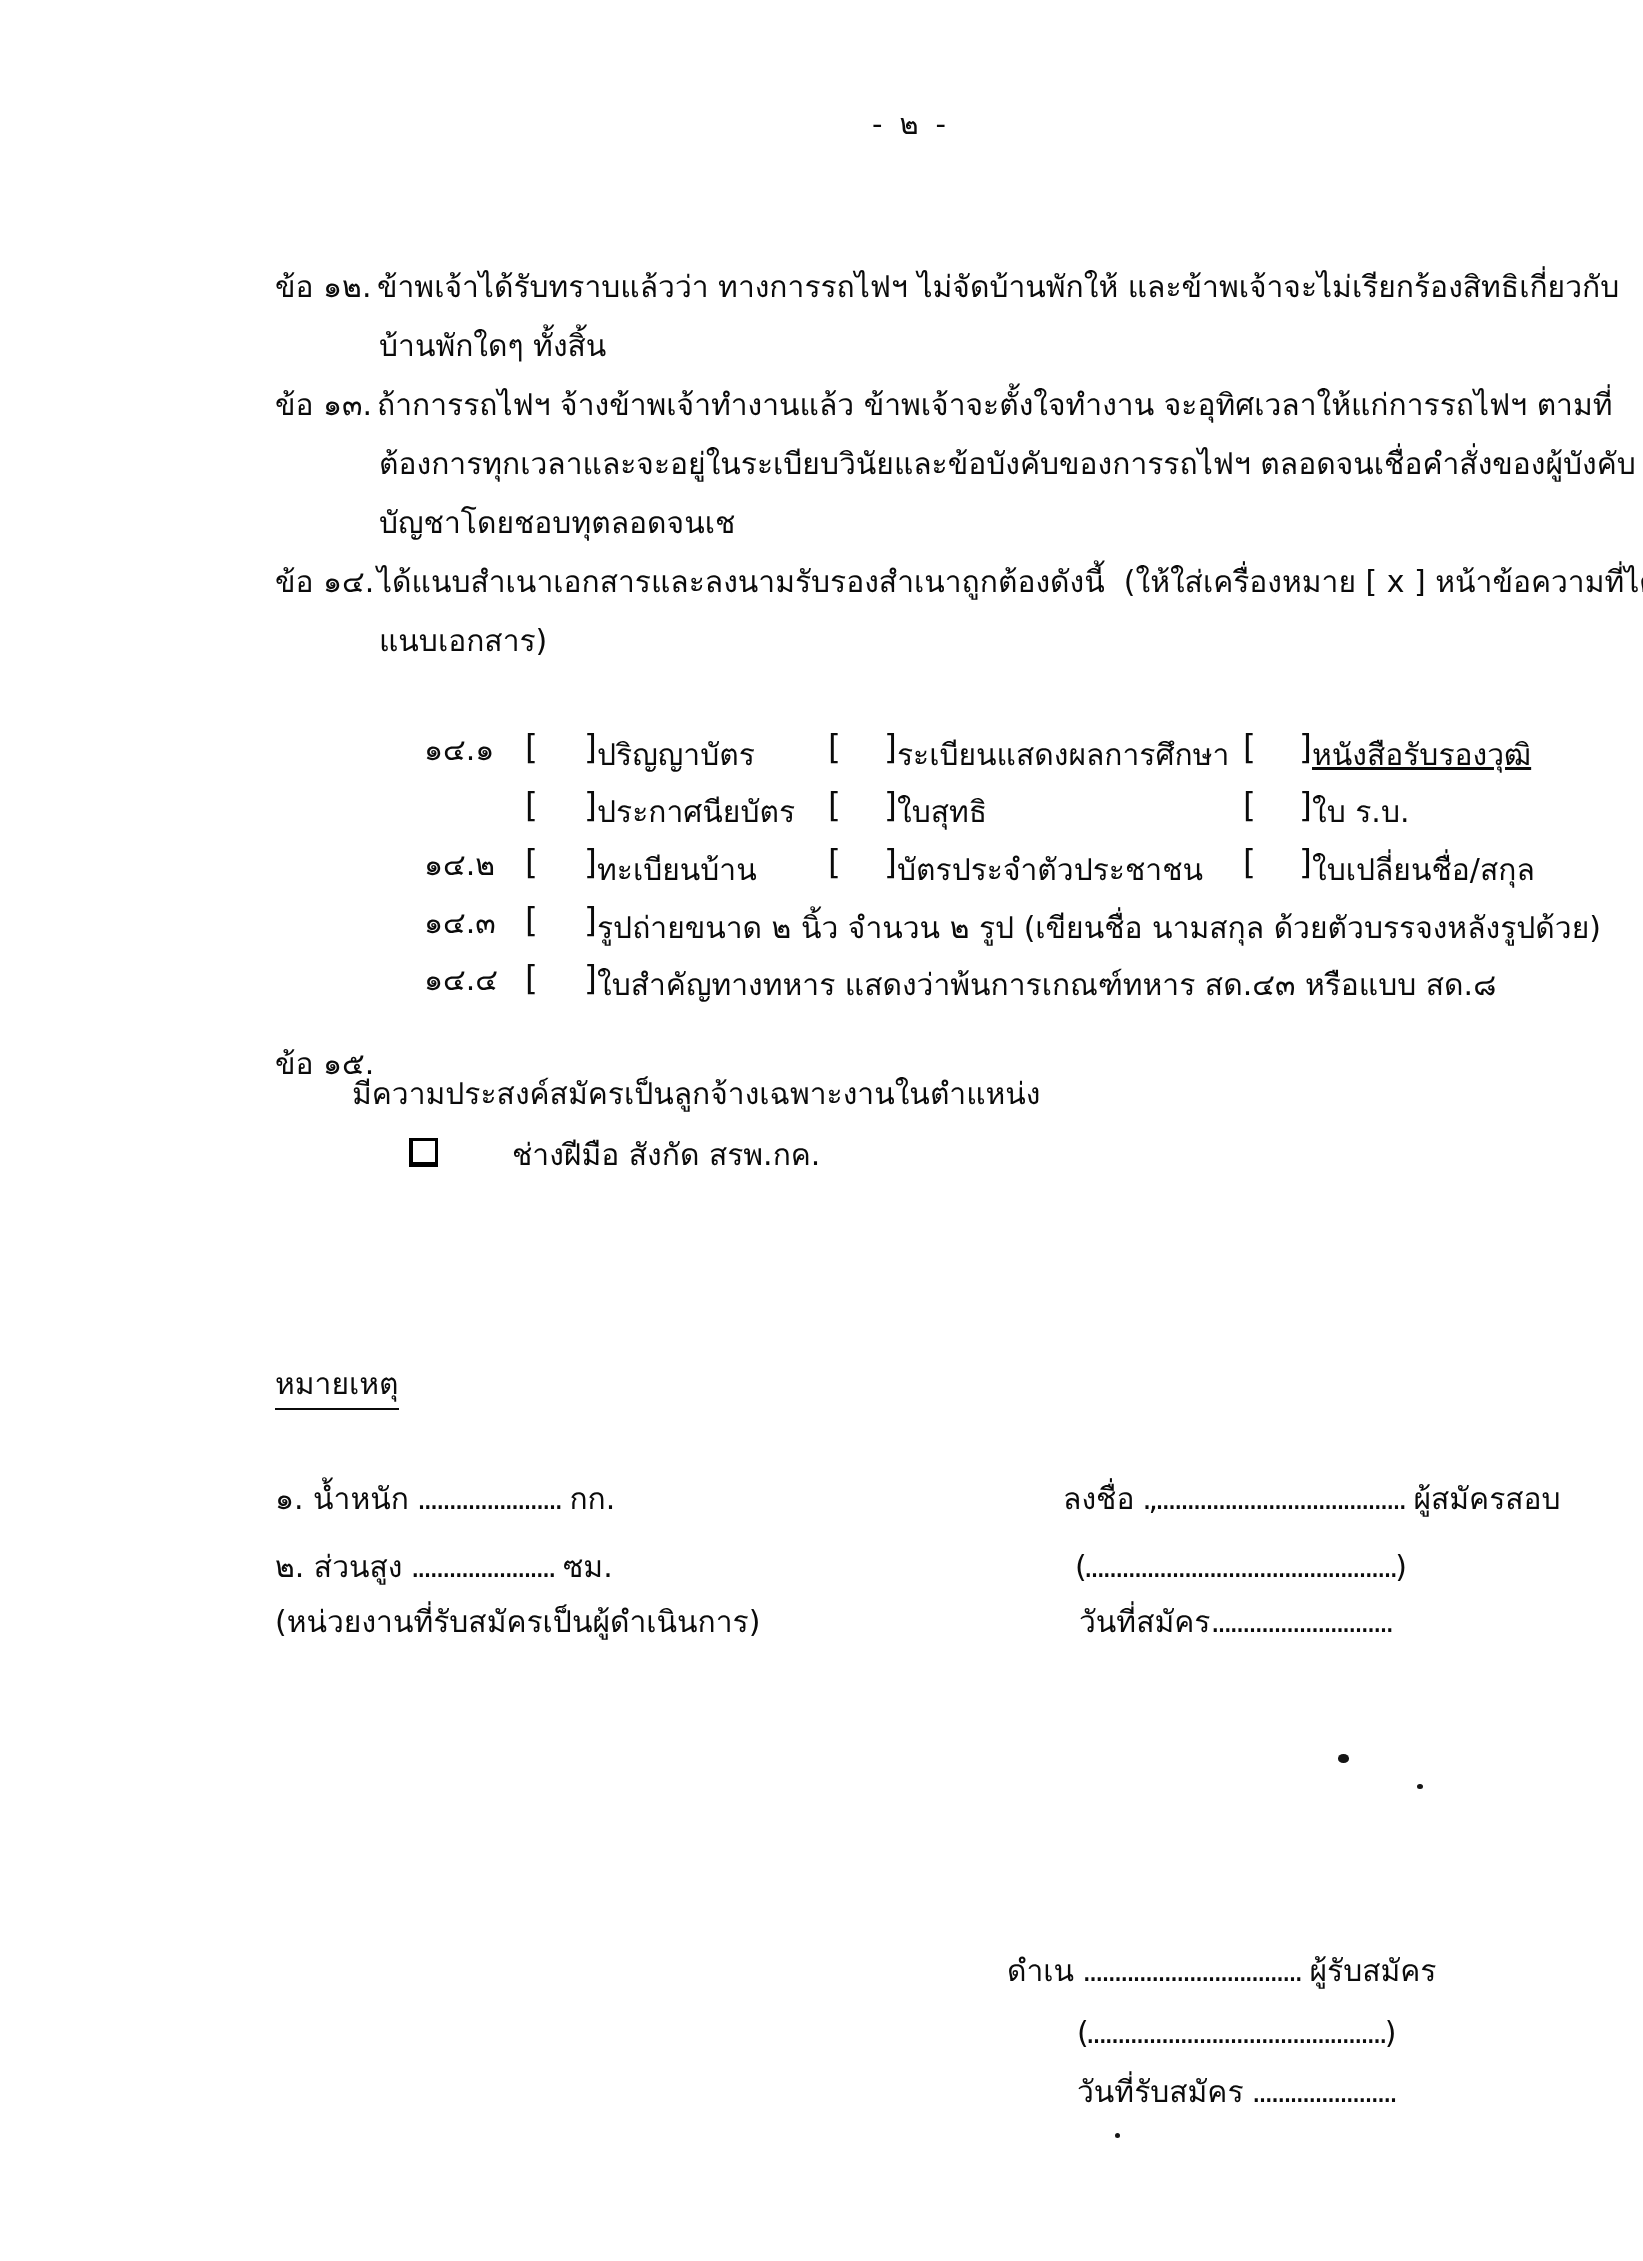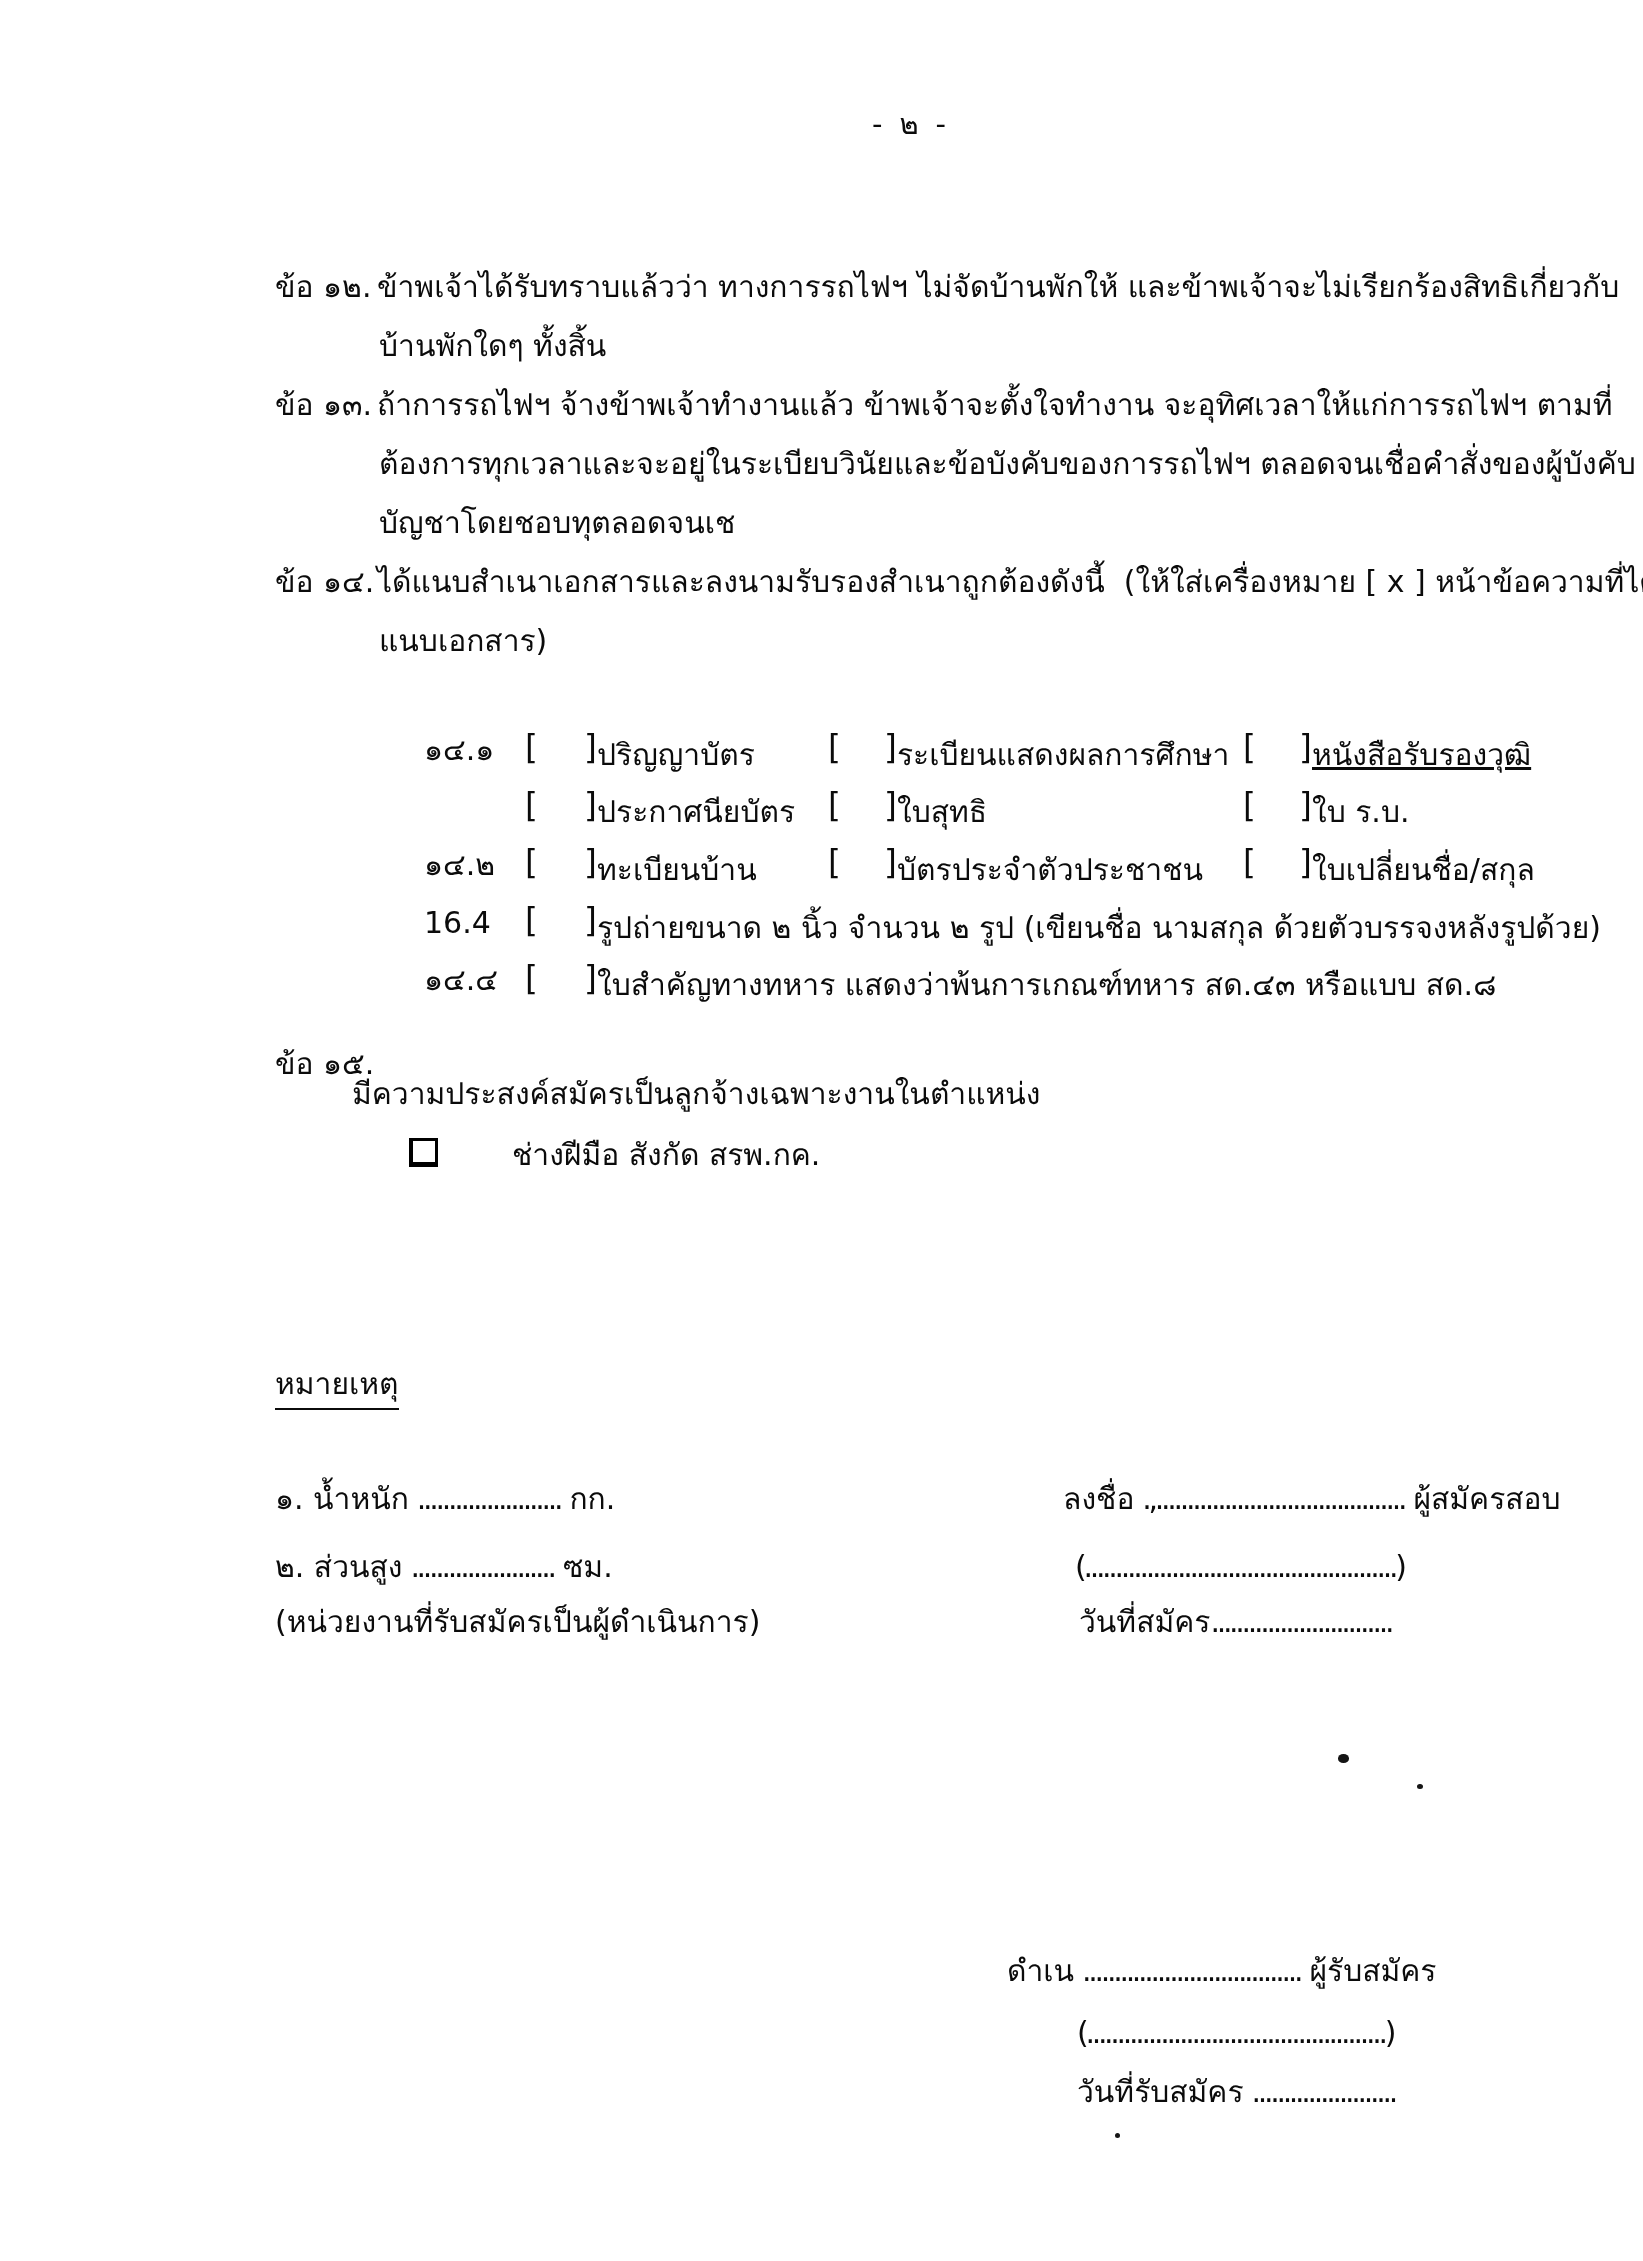--- a/index.html
+++ b/index.html
@@ -93,21 +93,21 @@
       <span class="chk-label c1l" style="top:846px;">ทะเบียนบ้าน</span>
       <span class="bk c2o" style="top:843px;">[</span>
       <span class="bk c2c" style="top:843px;">]</span>
       <span class="chk-label c2l" style="top:846px;">บัตรประจำตัวประชาชน</span>
       <span class="bk c3o" style="top:843px;">[</span>
       <span class="bk c3c" style="top:843px;">]</span>
       <span class="chk-label c3l" style="top:846px;">ใบเปลี่ยนชื่อ/สกุล</span>
     </div>
 
     <div>
-      <span class="chk-num abs" style="top:904px;">16.4</span>
+      <span class="chk-num abs" style="top:904px;">๑๔.๓</span>
       <span class="bk c1o" style="top:901px;">[</span>
       <span class="bk c1c" style="top:901px;">]</span>
       <span class="chk-label c1l" style="top:904px;">รูปถ่ายขนาด ๒ นิ้ว จำนวน ๒ รูป (เขียนชื่อ นามสกุล ด้วยตัวบรรจงหลังรูปด้วย)</span>
     </div>
 
     <div>
       <span class="chk-num abs" style="top:961px;">๑๔.๔</span>
       <span class="bk c1o" style="top:959px;">[</span>
       <span class="bk c1c" style="top:959px;">]</span>
       <span class="chk-label c1l" style="top:961px;">ใบสำคัญทางทหาร แสดงว่าพ้นการเกณฑ์ทหาร สด.๔๓ หรือแบบ สด.๘</span>

